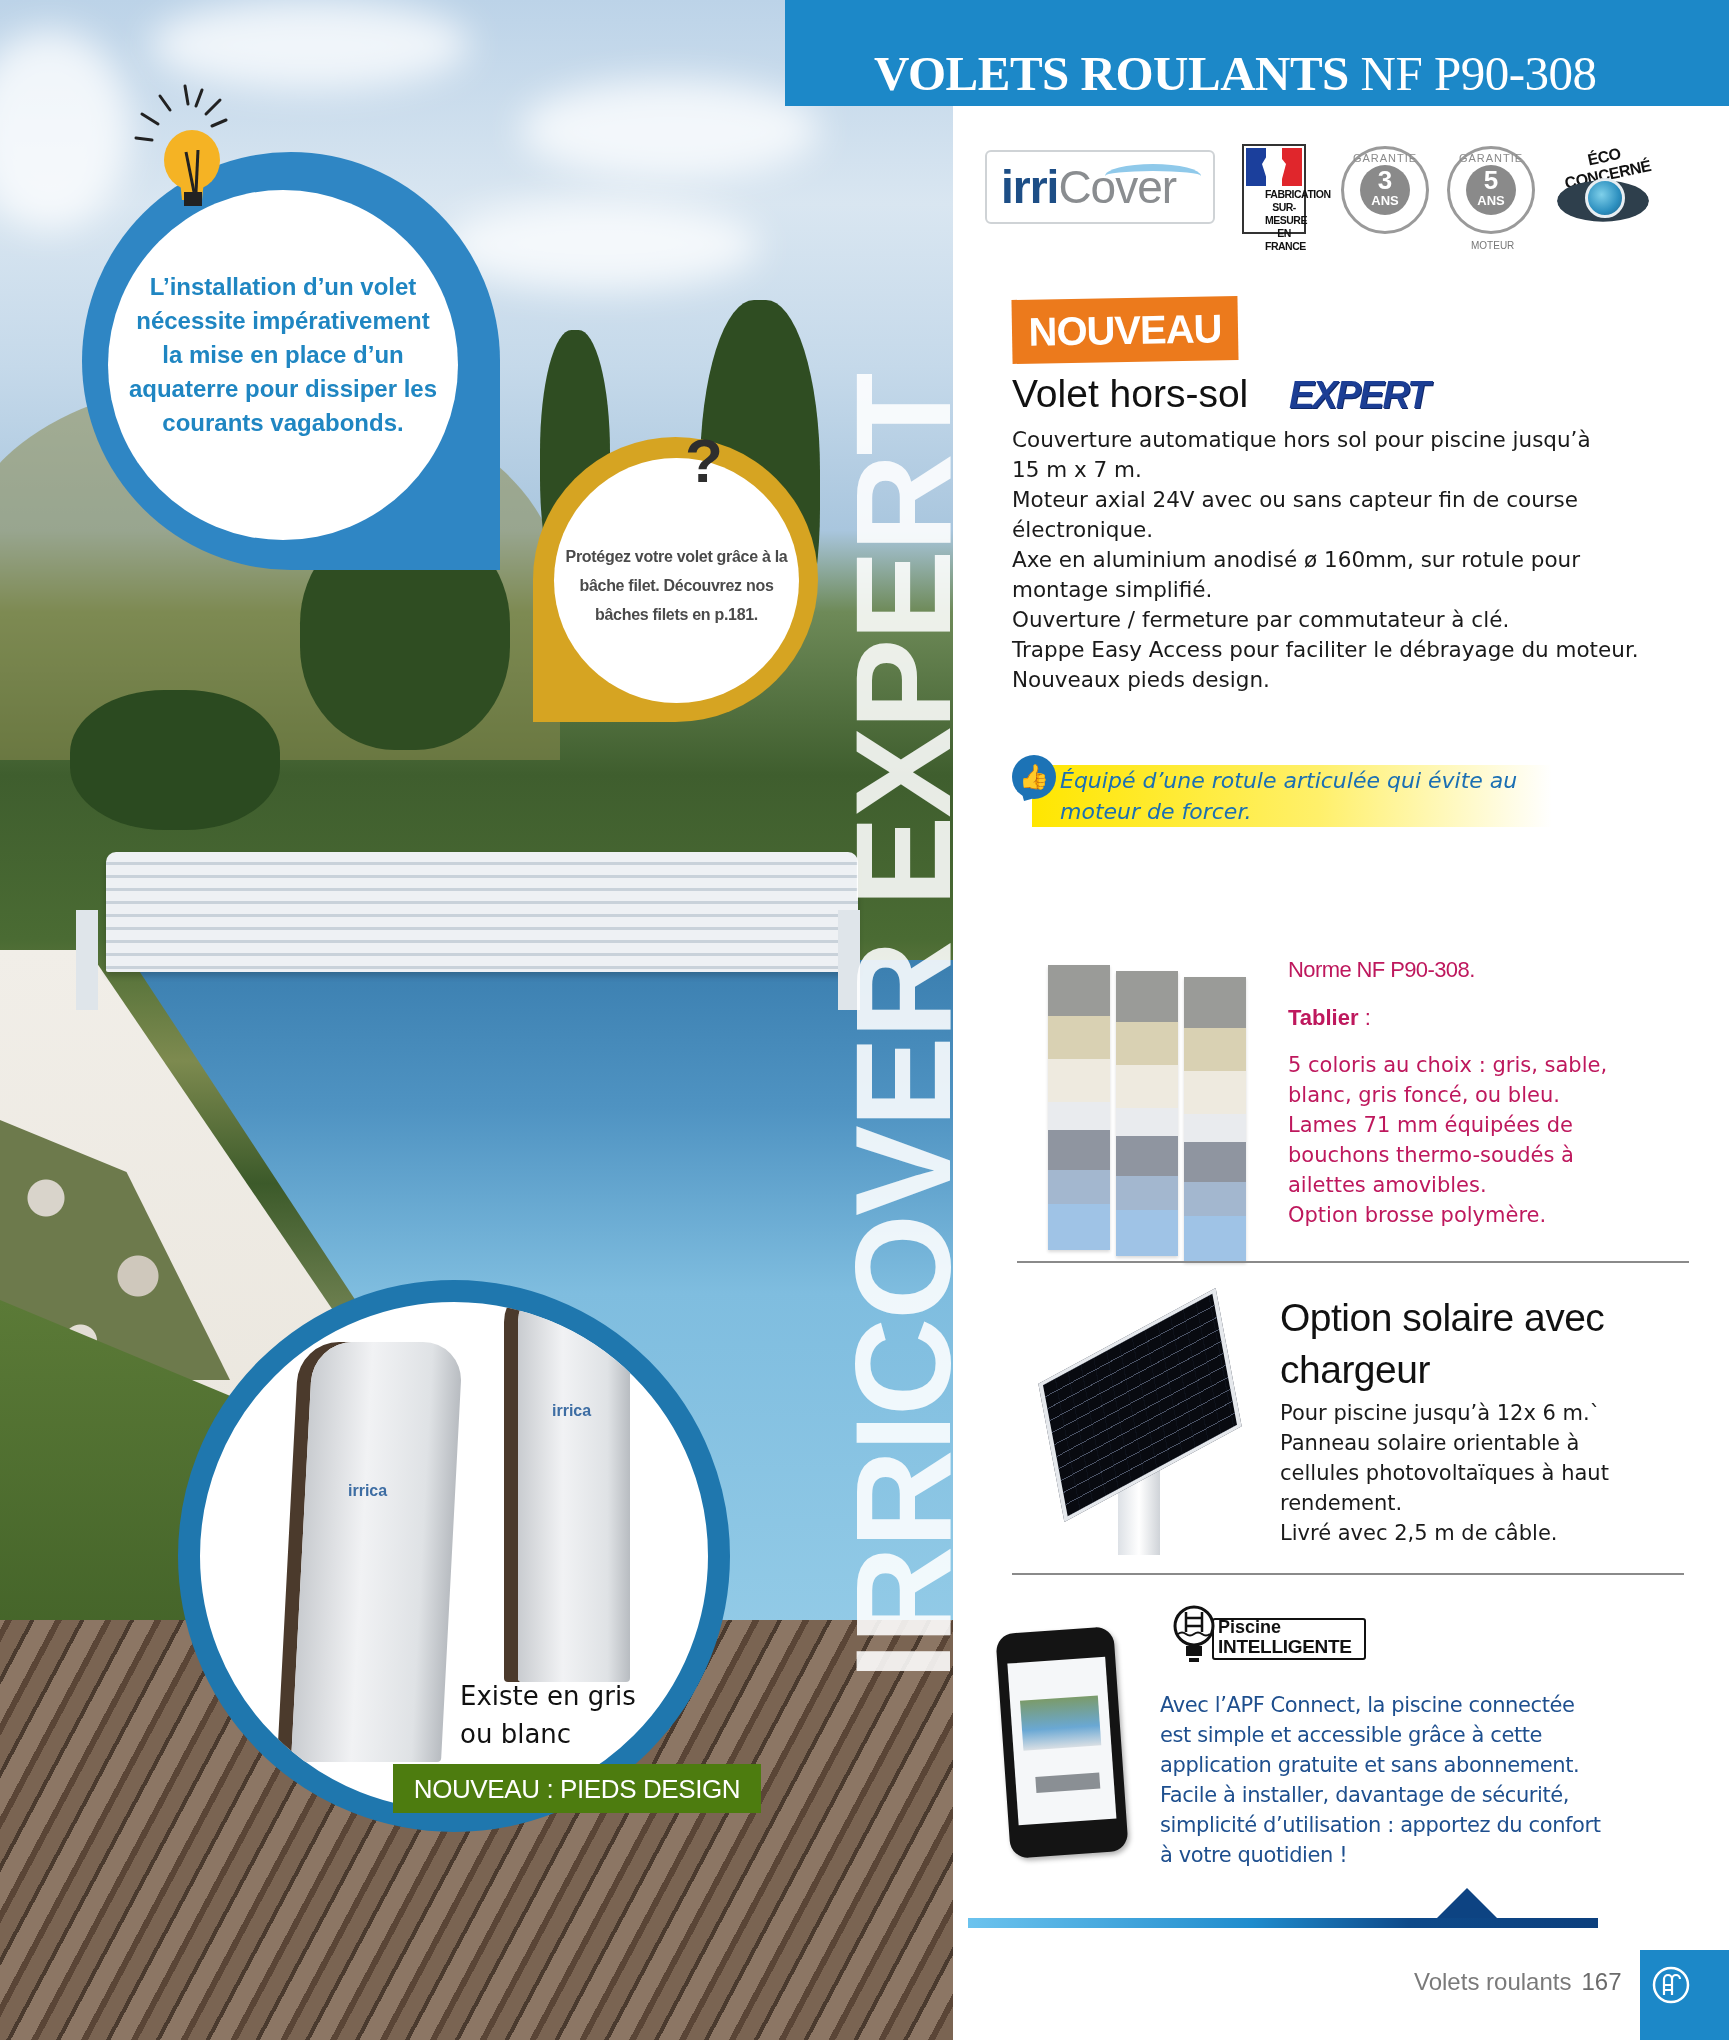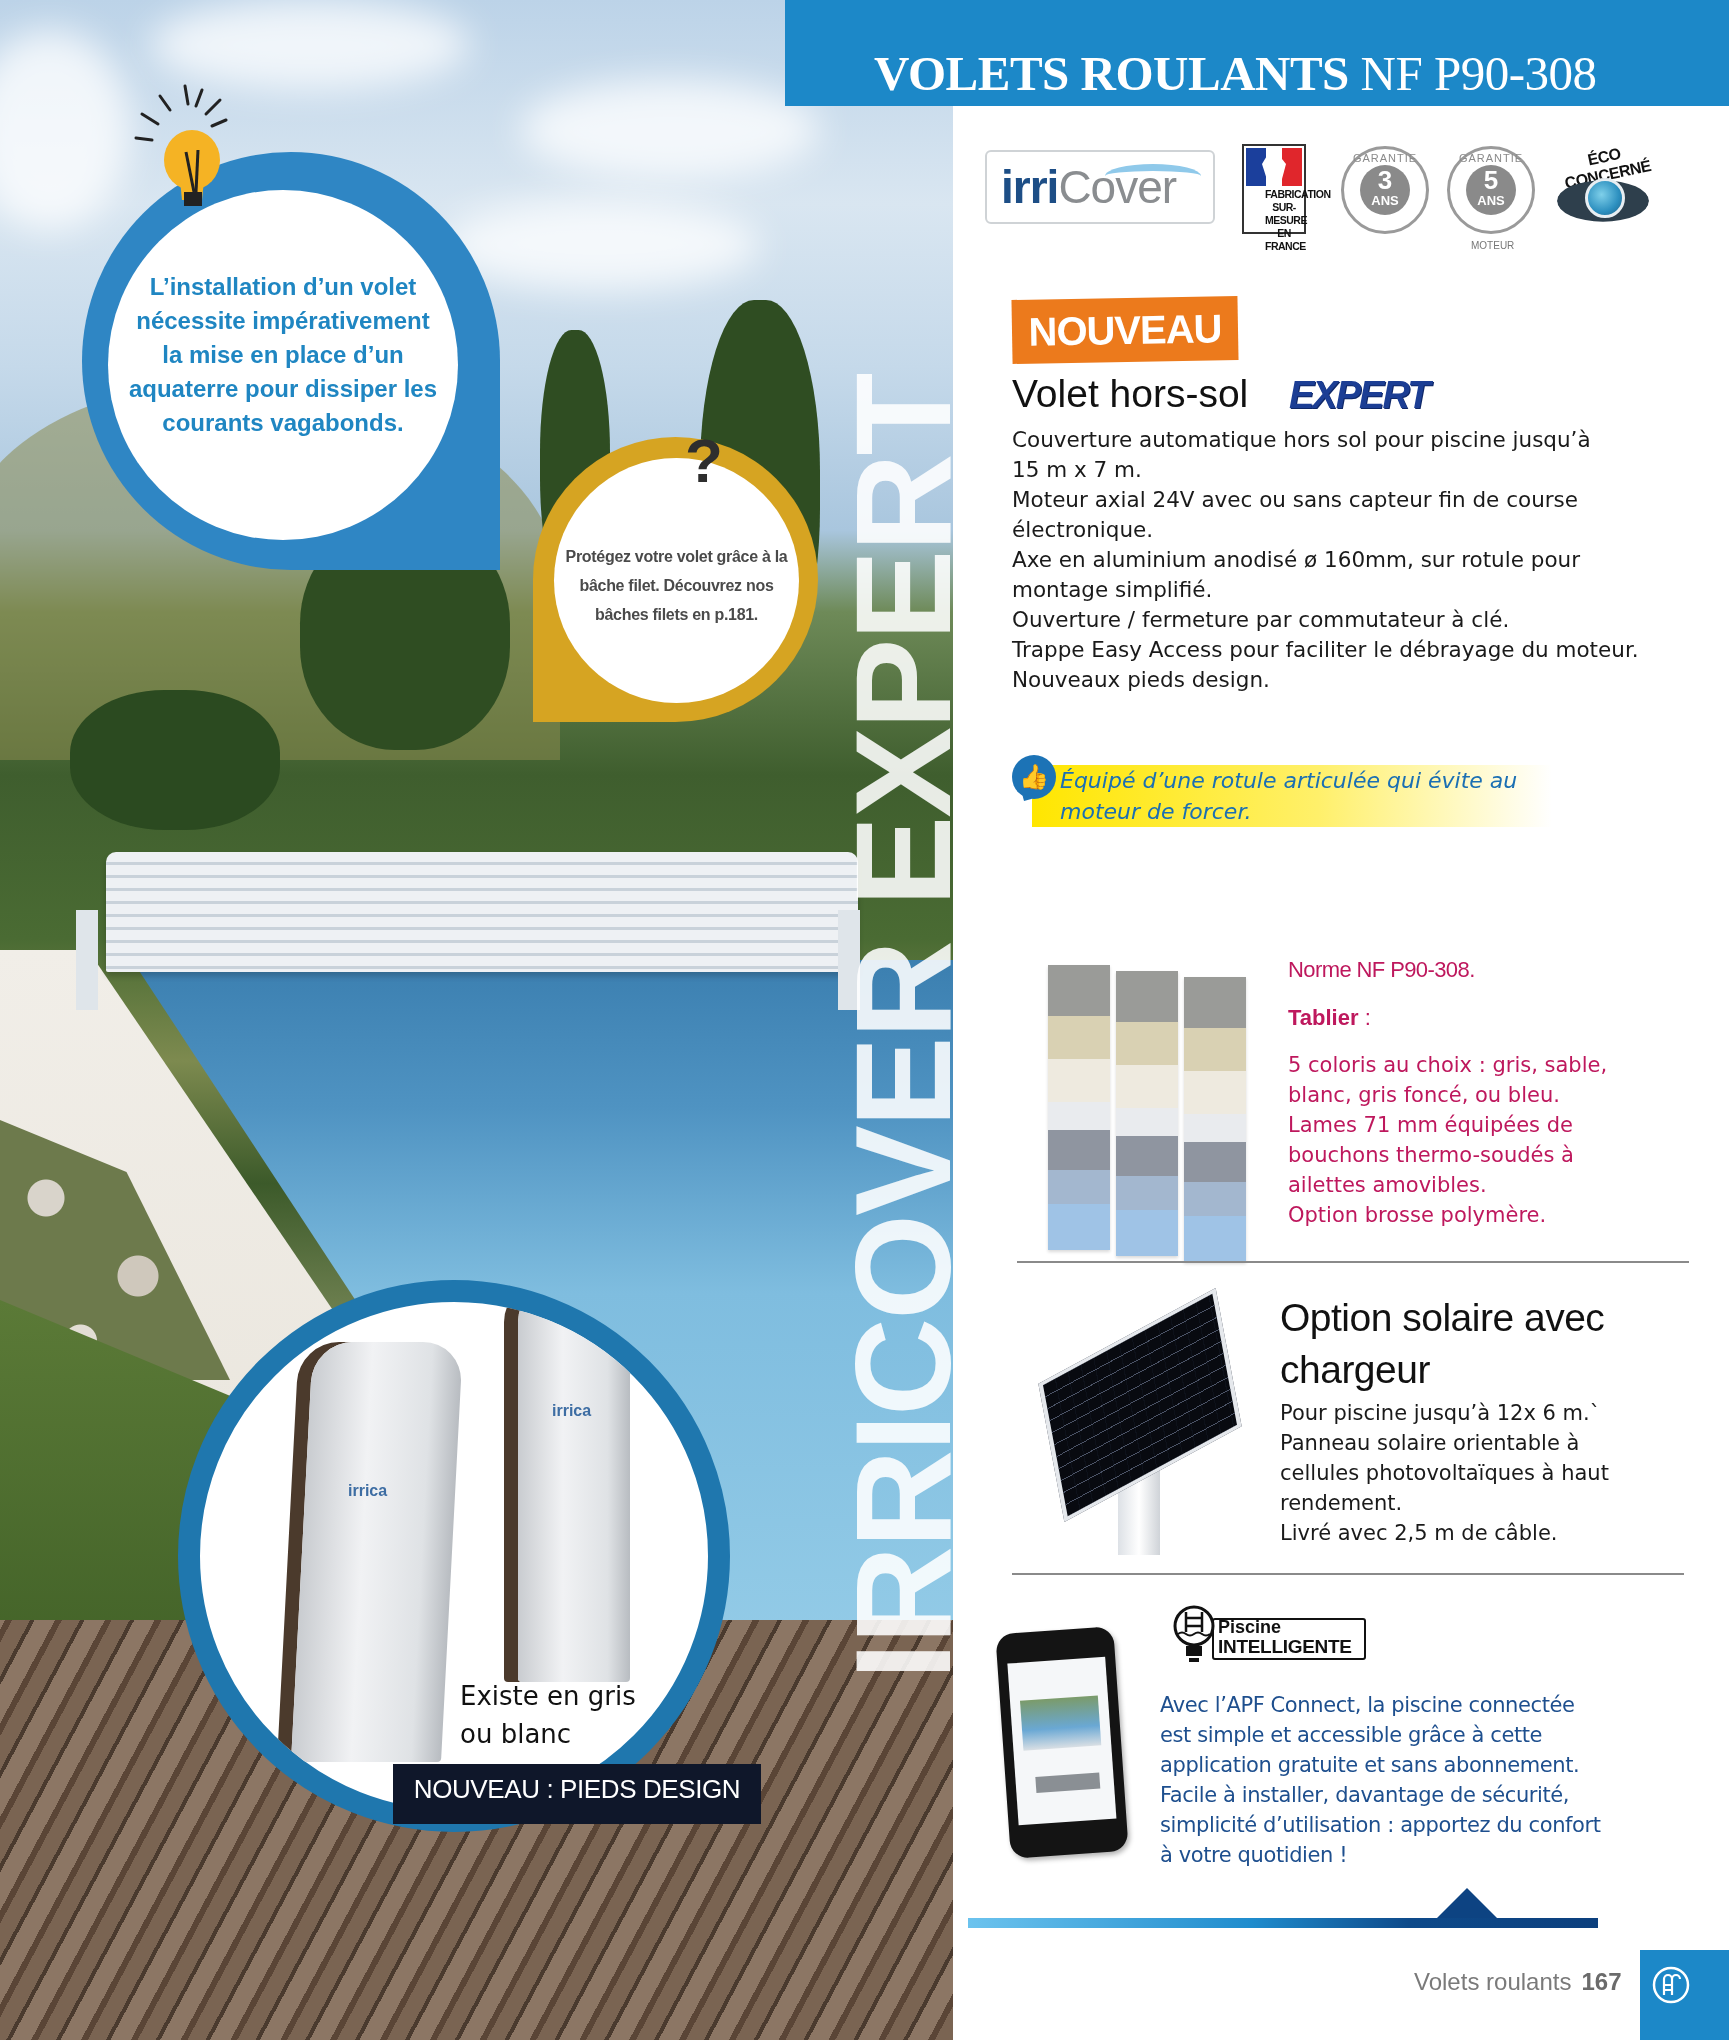--- a/index.html
+++ b/index.html
@@ -45,21 +45,21 @@
   .bubble-gold-inner { position: absolute; left: 554px; top: 458px; width: 245px; height: 245px; border-radius: 50%; background: #fff;
     display: flex; align-items: center; justify-content: center; text-align: center; padding: 20px 10px 10px; }
   .bubble-gold-inner p { font-family: "Liberation Sans", sans-serif; font-weight: bold; color: #4a4a4a; font-size: 16px; line-height: 29px; letter-spacing: -.3px; }
   .qmark { position: absolute; left: 685px; top: 430px; font-family: "Liberation Sans", sans-serif; font-weight: bold; font-size: 62px; color: #2e2e2e; line-height: 1; }
 
   
   .motor-circle { position: absolute; left: 178px; top: 1280px; width: 552px; height: 552px; border-radius: 50%; background: #fff; border: 22px solid #1f77ae; overflow: hidden; }
   .motor { position: absolute; background: linear-gradient(90deg, #c9ccd0, #f1f2f4 40%, #dfe2e5 80%, #b8bcc1); border-radius: 40px 40px 4px 4px; box-shadow: -14px 0 0 #4b3a2c; }
   .motor-logo { position: absolute; font-family: "Liberation Sans", sans-serif; font-weight: bold; font-size: 16px; color: #3d6da3; }
   .motor-caption { position: absolute; left: 460px; top: 1677px; font-family: "DejaVu Sans", sans-serif; font-size: 26px; line-height: 38px; color: #111; }
-  .pieds-badge { position: absolute; left: 393px; top: 1764px; width: 368px; height: 60px; background: #0f172a; color: #fff;
+  .pieds-badge { position: absolute; left: 393px; top: 1764px; width: 368px; height: 49px; background: #4d7c0f; color: #fff;
     font-family: "Liberation Sans", sans-serif; font-size: 26px; line-height: 50px; text-align: center; letter-spacing: -.4px; }
 
   
   .panel { position: absolute; left: 953px; top: 0; width: 776px; height: 2040px; background: #fff; }
   .header-bar { position: absolute; left: 785px; top: 0; width: 944px; height: 106px; background: #1c88c8; }
   .header-title { position: absolute; left: 874px; top: 44px; color: #fff; font-family: Liberation Serif, serif; font-size: 49px; line-height: 60px; white-space: nowrap; letter-spacing: -.5px; }
   .header-title b { font-weight: bold; }
 
   .logos { position: absolute; left: 985px; top: 140px; width: 700px; height: 120px; }
   .irricover-logo { position: absolute; left: 0; top: 10px; width: 230px; height: 74px; border: 2px solid #cfd3d6; border-radius: 6px; background: #fff;
@@ -123,21 +123,21 @@
   .pi-logo .box { position: absolute; left: 40px; top: 14px; width: 154px; height: 42px; border: 2px solid #111; border-radius: 3px; }
   .pi-logo .l1 { position: absolute; left: 46px; top: 13px; font-family: "Liberation Sans", sans-serif; font-weight: bold; font-size: 18px; line-height: 20px; color: #111; }
   .pi-logo .l2 { position: absolute; left: 46px; top: 33px; font-family: "Liberation Sans", sans-serif; font-weight: bold; font-size: 19px; line-height: 20px; color: #111; letter-spacing: -.3px; }
   .pi-logo .bulb-ic { position: absolute; left: 0; top: 0; width: 44px; height: 62px; }
   .pi-text { position: absolute; left: 1160px; top: 1690px; width: 470px; font-family: "DejaVu Sans", sans-serif; font-size: 21px; line-height: 30px; color: #1e4f8e; letter-spacing: -.4px; white-space: pre-line; }
 
   .grad-bar { position: absolute; left: 968px; top: 1918px; width: 630px; height: 10px; background: linear-gradient(90deg, #6cc3ee 0%, #1f8ccd 45%, #0e4a8a 70%, #0c3f7d 100%); }
   .grad-tri { position: absolute; left: 1436px; top: 1888px; width: 0; height: 0; border-left: 31px solid transparent; border-right: 31px solid transparent; border-bottom: 31px solid #0d4382; }
 
   .footer-label { position: absolute; left: 1414px; top: 1967px; font-family: "Liberation Sans", sans-serif; font-size: 24px; line-height: 30px; color: #7a7a7a; white-space: nowrap; }
-  .footer-label b { font-weight: bold; color: #6b6b6b; margin-left: 10px; text-align: right; }
+  .footer-label b { font-weight: normal; color: #6b6b6b; margin-left: 10px; text-align: right; }
   .footer-box { position: absolute; left: 1640px; top: 1950px; width: 89px; height: 90px; background: #1c88c8; }
   .footer-icon { position: absolute; left: 1651px; top: 1965px; width: 40px; height: 40px; border: 3px solid #fff; border-radius: 50%; }
 </style>
 </head>
 <body>
 
 <div class="photo">
   <div class="sky-cloud" style="left:150px;top:0;width:320px;height:90px;"></div>
   <div class="sky-cloud" style="left:520px;top:80px;width:300px;height:100px;"></div>
   <div class="sky-cloud" style="left:-30px;top:30px;width:160px;height:200px;"></div>

